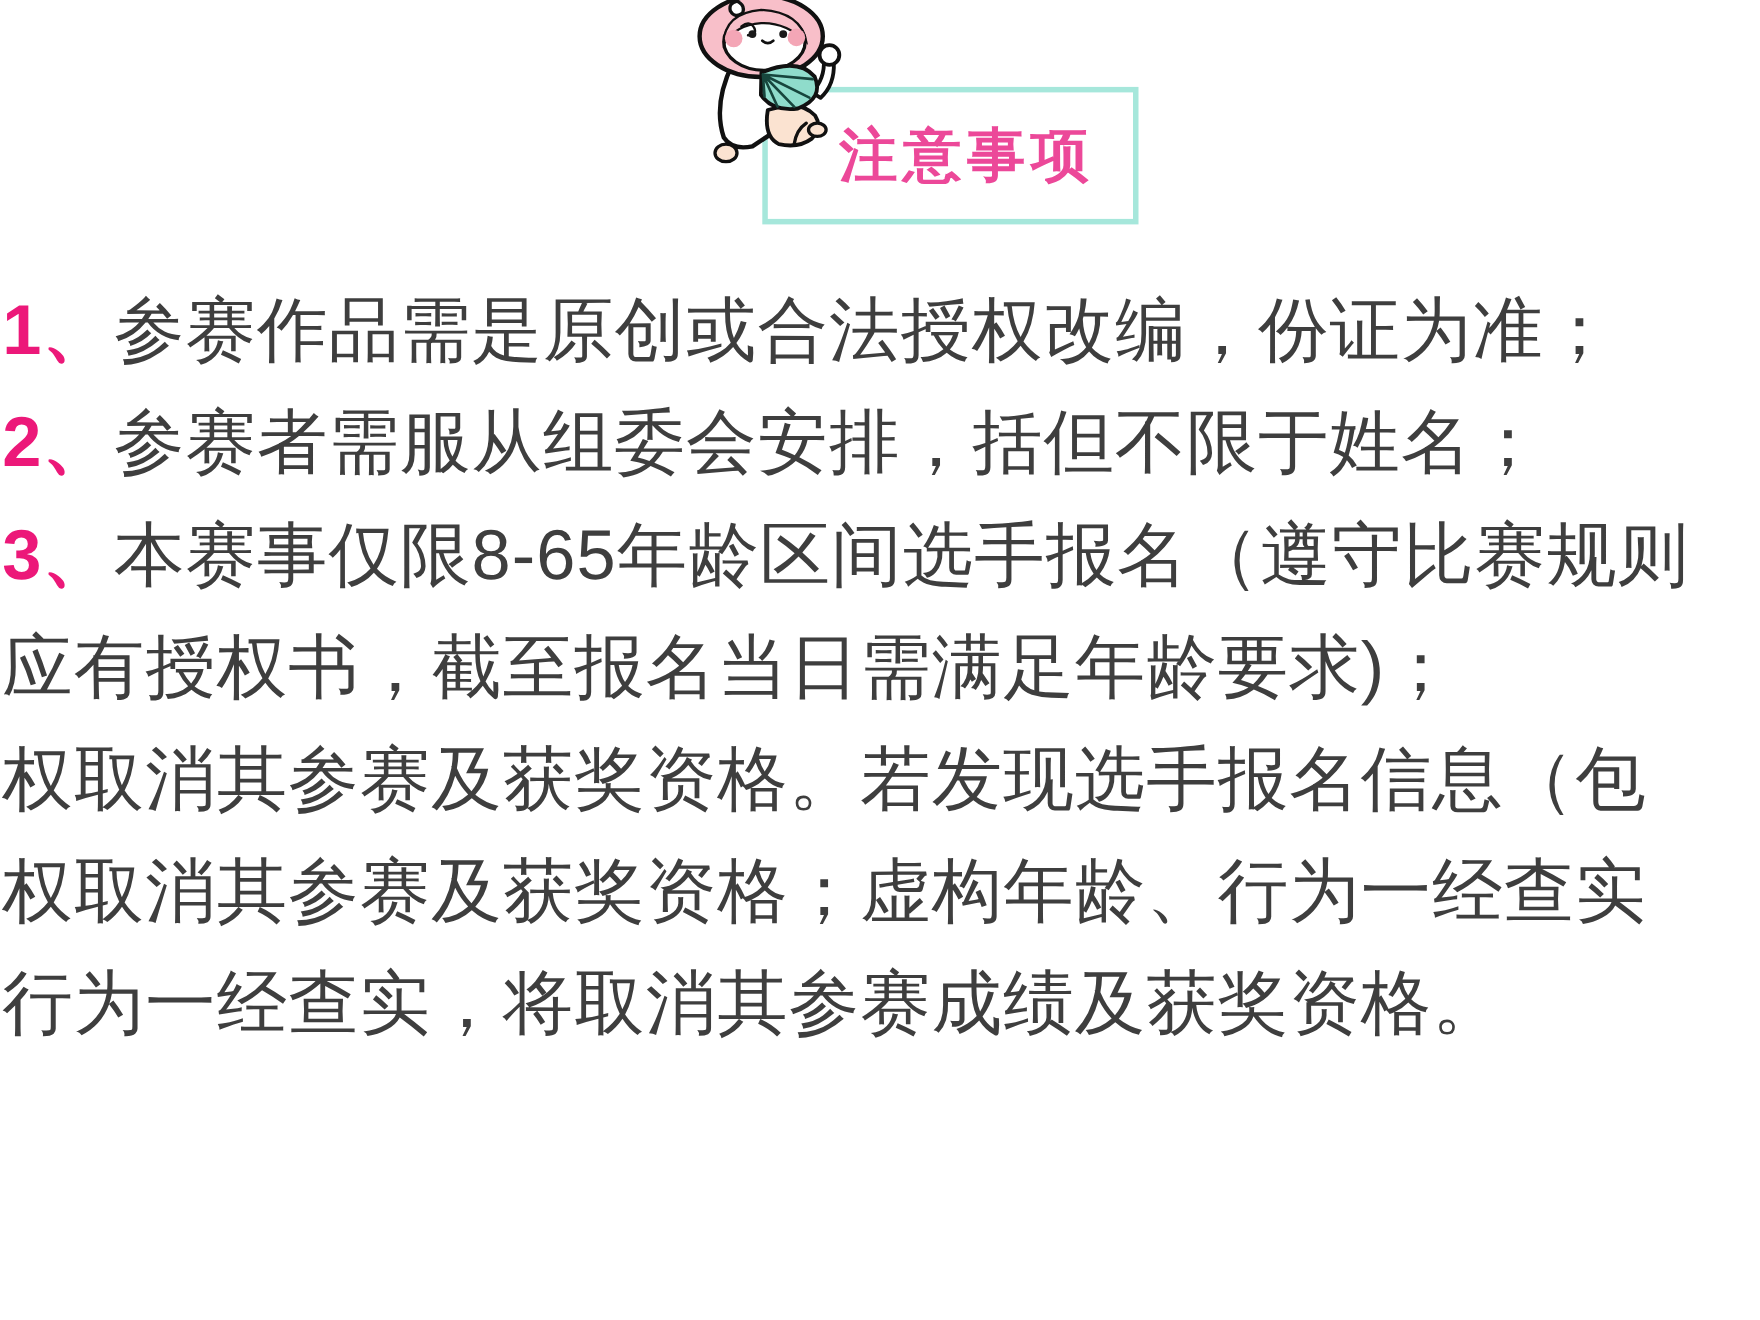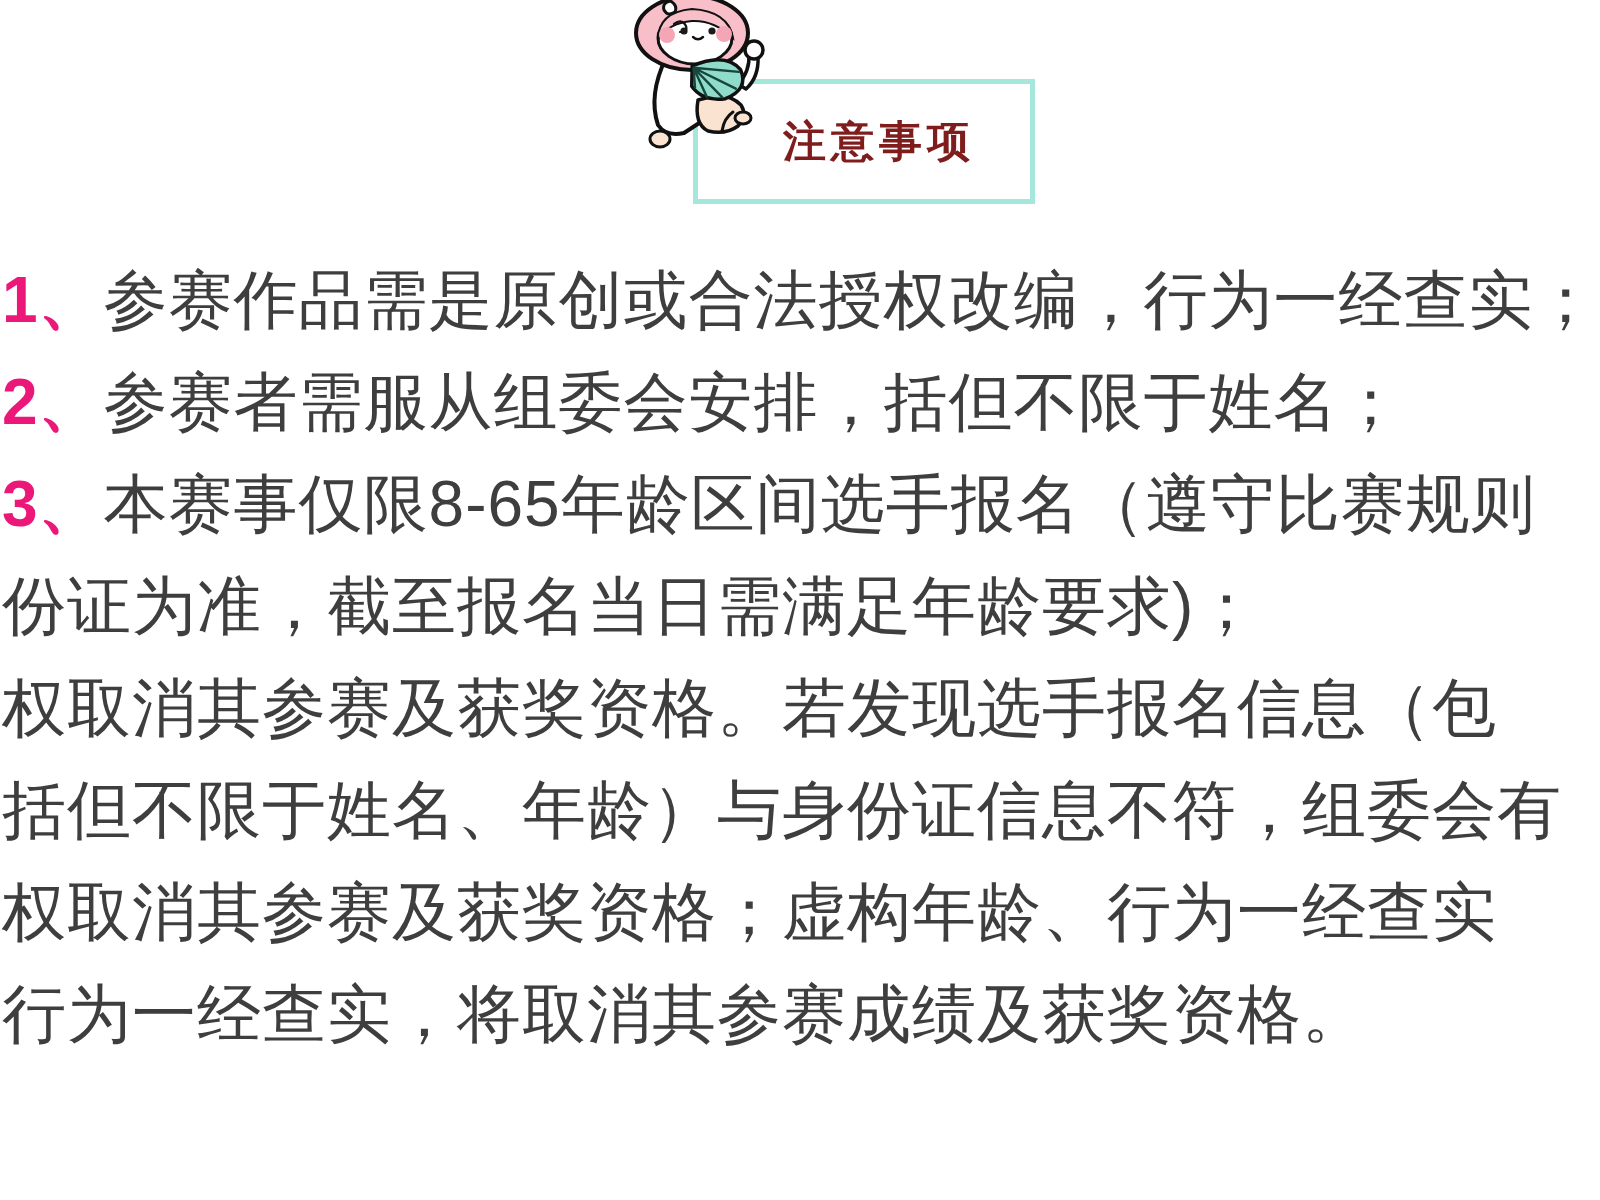--- a/index.html
+++ b/index.html
@@ -23,23 +23,23 @@
     width: 342px;
     height: 125px;
     box-sizing: border-box;
     border: 5px solid #A6E7DB;
     background: #ffffff;
     display: flex;
     align-items: center;
     justify-content: center;
   }
   .title-text {
-    font-size: 43px;
+    font-size: 53px;
     font-weight: bold;
-    color: #7f1d1d;
+    color: #ec4899;
     letter-spacing: 5px;
     padding-left: 30px;
     white-space: nowrap;
   }
   .mascot {
     position: absolute;
     left: 600px;
     top: 0px;
     width: 200px;
     height: 155px;
@@ -103,21 +103,20 @@
   <circle cx="67" cy="35" r="8" fill="#F4A6B6"></circle>
   <circle cx="124" cy="34" r="8" fill="#F4A6B6"></circle>
 
   <g transform="rotate(-10 116 80)">
     <path d="M95,62 Q130,54 142,74 Q147,95 122,100 Q99,99 91,82 Z" fill="#8FDCCB" stroke="#111111" stroke-width="3.5" stroke-linejoin="round"></path>
     <path d="M96,64 L140,76 M96,64 L134,92 M96,64 L119,98 M96,64 L104,95 M96,64 L94,84" fill="none" stroke="#17463d" stroke-width="2.4" stroke-linecap="round"></path>
   </g>
 </svg>
 
 <div class="notice-block">
-  <div class="line"><span class="num">1、</span><span class="txt">参赛作品需是原创或合法授权改编，行为一经查实；</span></div>
+  <div class="line"><span class="num">1、</span><span class="txt">参赛作品需是原创或合法授权改编，份证为准；</span></div>
   <div class="line"><span class="num">2、</span><span class="txt">参赛者需服从组委会安排，括但不限于姓名；</span></div>
   <div class="line"><span class="num">3、</span><span class="txt">本赛事仅限8-65年龄区间选手报名（遵守比赛规则</span></div>
-  <div class="line"><span class="num"></span><span class="txt">份证为准，截至报名当日需满足年龄要求)；</span></div>
+  <div class="line"><span class="num"></span><span class="txt">应有授权书，截至报名当日需满足年龄要求)；</span></div>
   <div class="line"><span class="num"></span><span class="txt">权取消其参赛及获奖资格。若发现选手报名信息（包</span></div>
-  <div class="line"><span class="num"></span><span class="txt">括但不限于姓名、年龄）与身份证信息不符，组委会有</span></div>
   <div class="line"><span class="num"></span><span class="txt">权取消其参赛及获奖资格；虚构年龄、行为一经查实</span></div>
   <div class="line"><span class="num"></span><span class="txt">行为一经查实，将取消其参赛成绩及获奖资格。</span></div>
 </div>
 
 </body></html>

